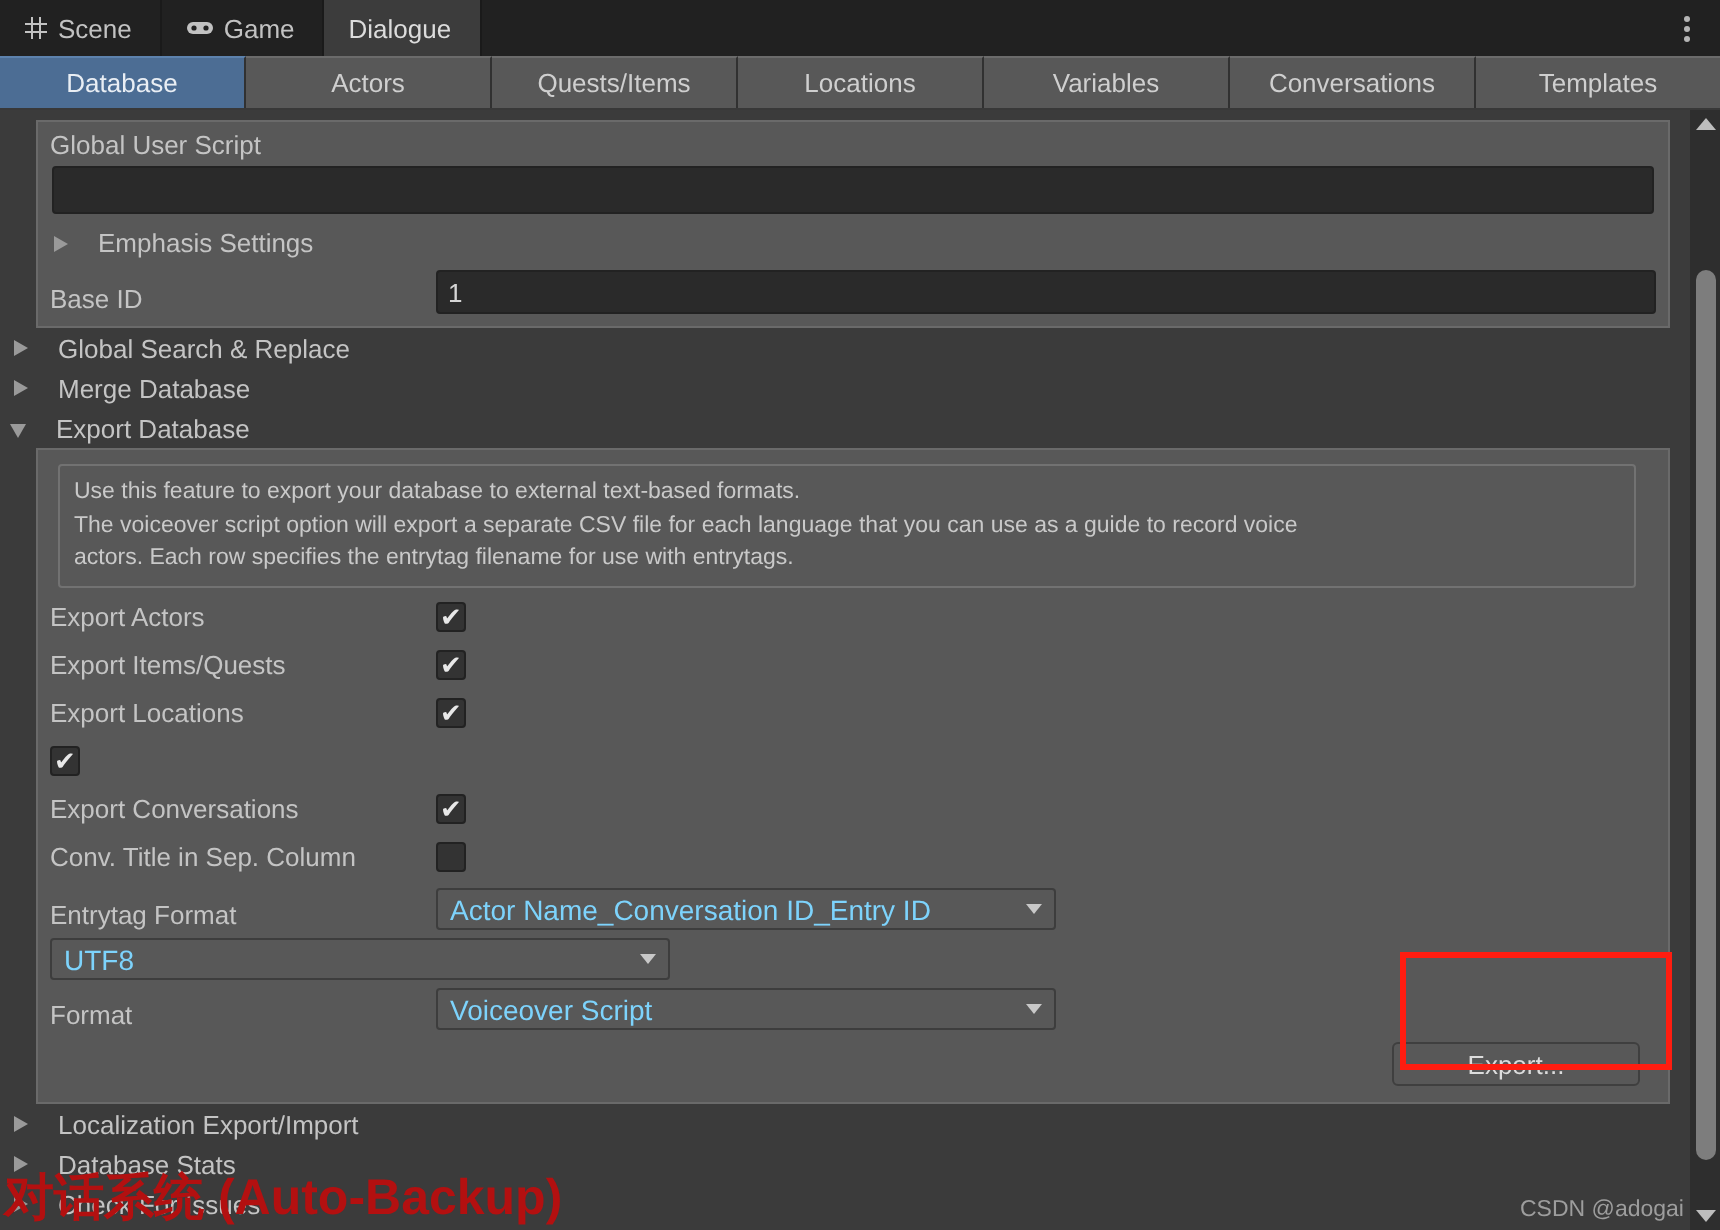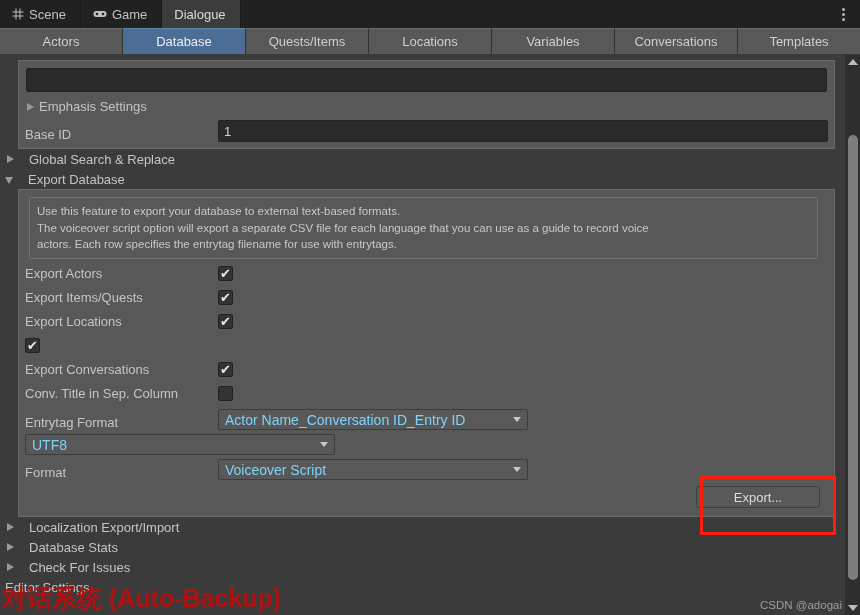--- a/index.html
+++ b/index.html
@@ -66,21 +66,21 @@
   .lbl { font-size: 13px; color: #c4c4c4; }
 
   .field-dark {
     background: #2a2a2a; border: 1px solid #222;
     height: 22px; border-radius: 2px;
     font-size: 13px; color: #d5d5d5;
     display: flex; align-items: center; padding: 0 5px;
   }
   .script-input { margin: 3px 1px 4px 1px; height: 24px; }
 
-  .foldrow { display: flex; align-items: center; gap: 5px; height: 21px; font-size: 13px; color: #c4c4c4; }
+  .foldrow { display: flex; align-items: center; gap: 15px; height: 21px; font-size: 13px; color: #c4c4c4; }
   .tri { width: 0; height: 0; flex: none; }
   .tri-r { border-left: 7px solid #9a9a9a; border-top: 4.5px solid transparent; border-bottom: 4.5px solid transparent; margin-left: 2px; }
   .tri-d { border-top: 7px solid #9a9a9a; border-left: 4.5px solid transparent; border-right: 4.5px solid transparent; margin-top: 2px; }
 
   .prop-row { display: flex; align-items: flex-end; height: 25px; }
   .prop-row .lbl { width: 193px; flex: none; }
 
   
   .section {
     display: flex; align-items: center; gap: 15px;
@@ -179,60 +179,65 @@
       <span>Dialogue</span>
     </div>
     <div class="kebab">
         <i></i>
         <i></i>
         <i></i>
       </div>
   </div>
 
   <div class="subtabs">
-    <div class="subtab">
-        <span>Actors</span>
-      </div>
     <div class="subtab active">
         <span>Database</span>
       </div>
     <div class="subtab">
+        <span>Actors</span>
+      </div>
+    <div class="subtab">
         <span>Quests/Items</span>
       </div>
     <div class="subtab">
         <span>Locations</span>
       </div>
     <div class="subtab">
         <span>Variables</span>
       </div>
     <div class="subtab">
         <span>Conversations</span>
       </div>
     <div class="subtab">
         <span>Templates</span>
       </div>
   </div>
 
   <div class="body-area">
 
     <div class="groupbox">
+      <div class="lbl">Global User Script</div>
       <div class="field-dark script-input"></div>
       <div class="foldrow">
         <span class="tri tri-r"></span>
         <span>Emphasis Settings</span>
       </div>
       <div class="prop-row">
         <span class="lbl">Base ID</span>
         <div class="field-dark" style="flex:1">1</div>
       </div>
     </div>
 
     <div class="section">
       <span class="tri tri-r"></span>
       <span>Global Search &amp; Replace</span>
+    </div>
+    <div class="section">
+      <span class="tri tri-r"></span>
+      <span>Merge Database</span>
     </div>
     <div class="section">
       <span class="tri tri-d"></span>
       <span>Export Database</span>
     </div>
 
     <div class="exp-panel">
       <div class="helpbox">
         <div>Use this feature to export your database to external text-based formats.</div>
         <div>The voiceover script option will export a separate CSV file for each language that you can use as a guide to record voice</div>

